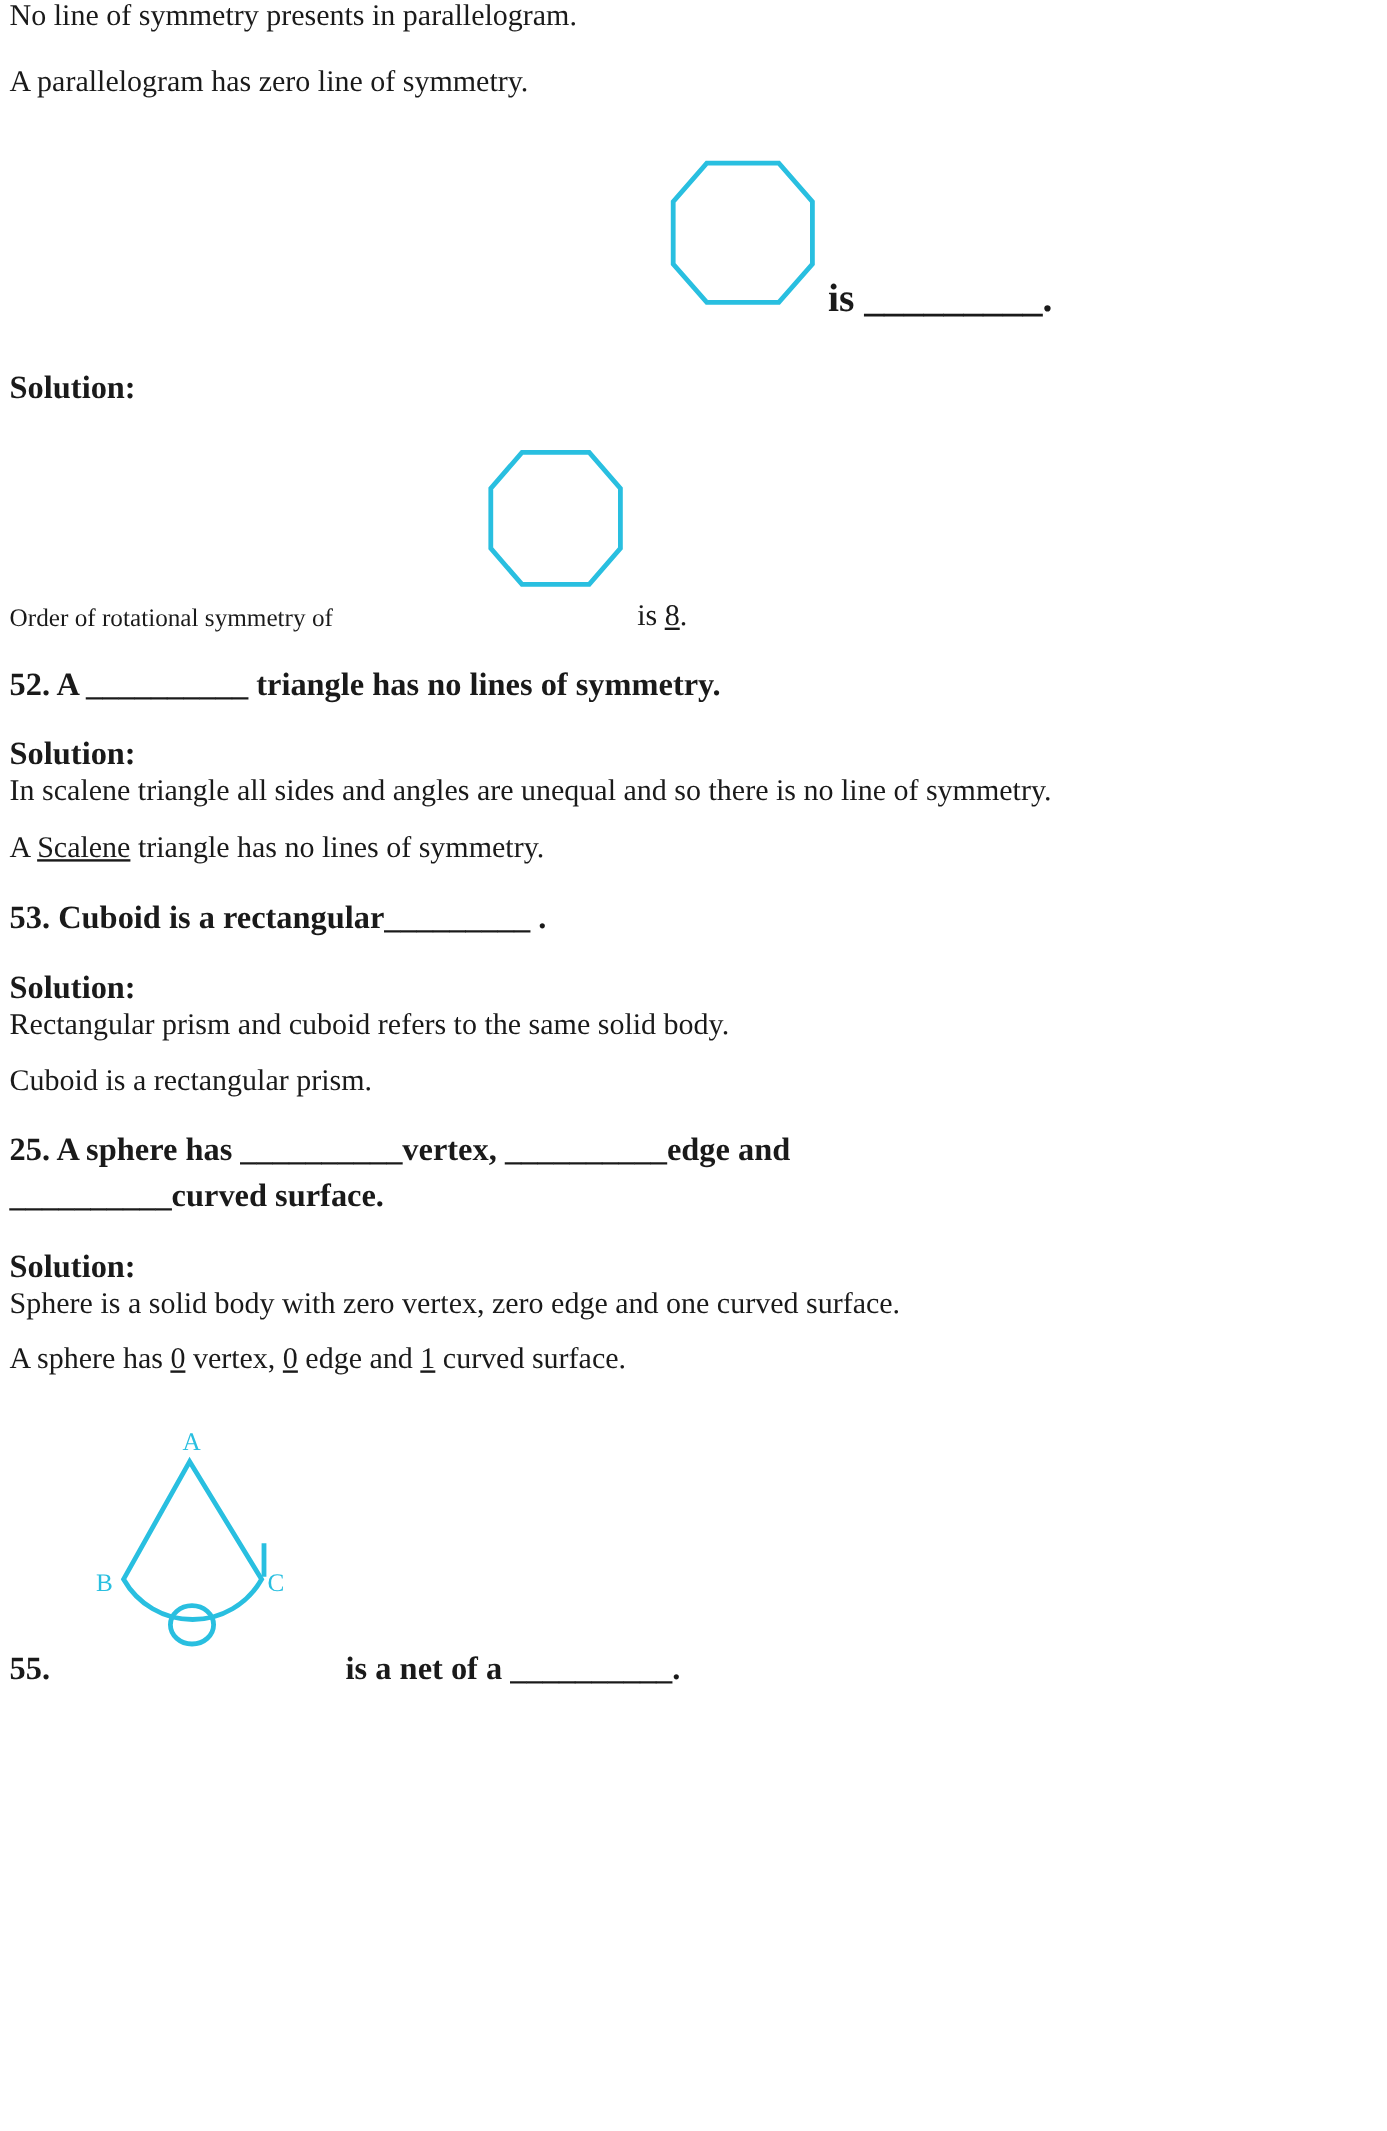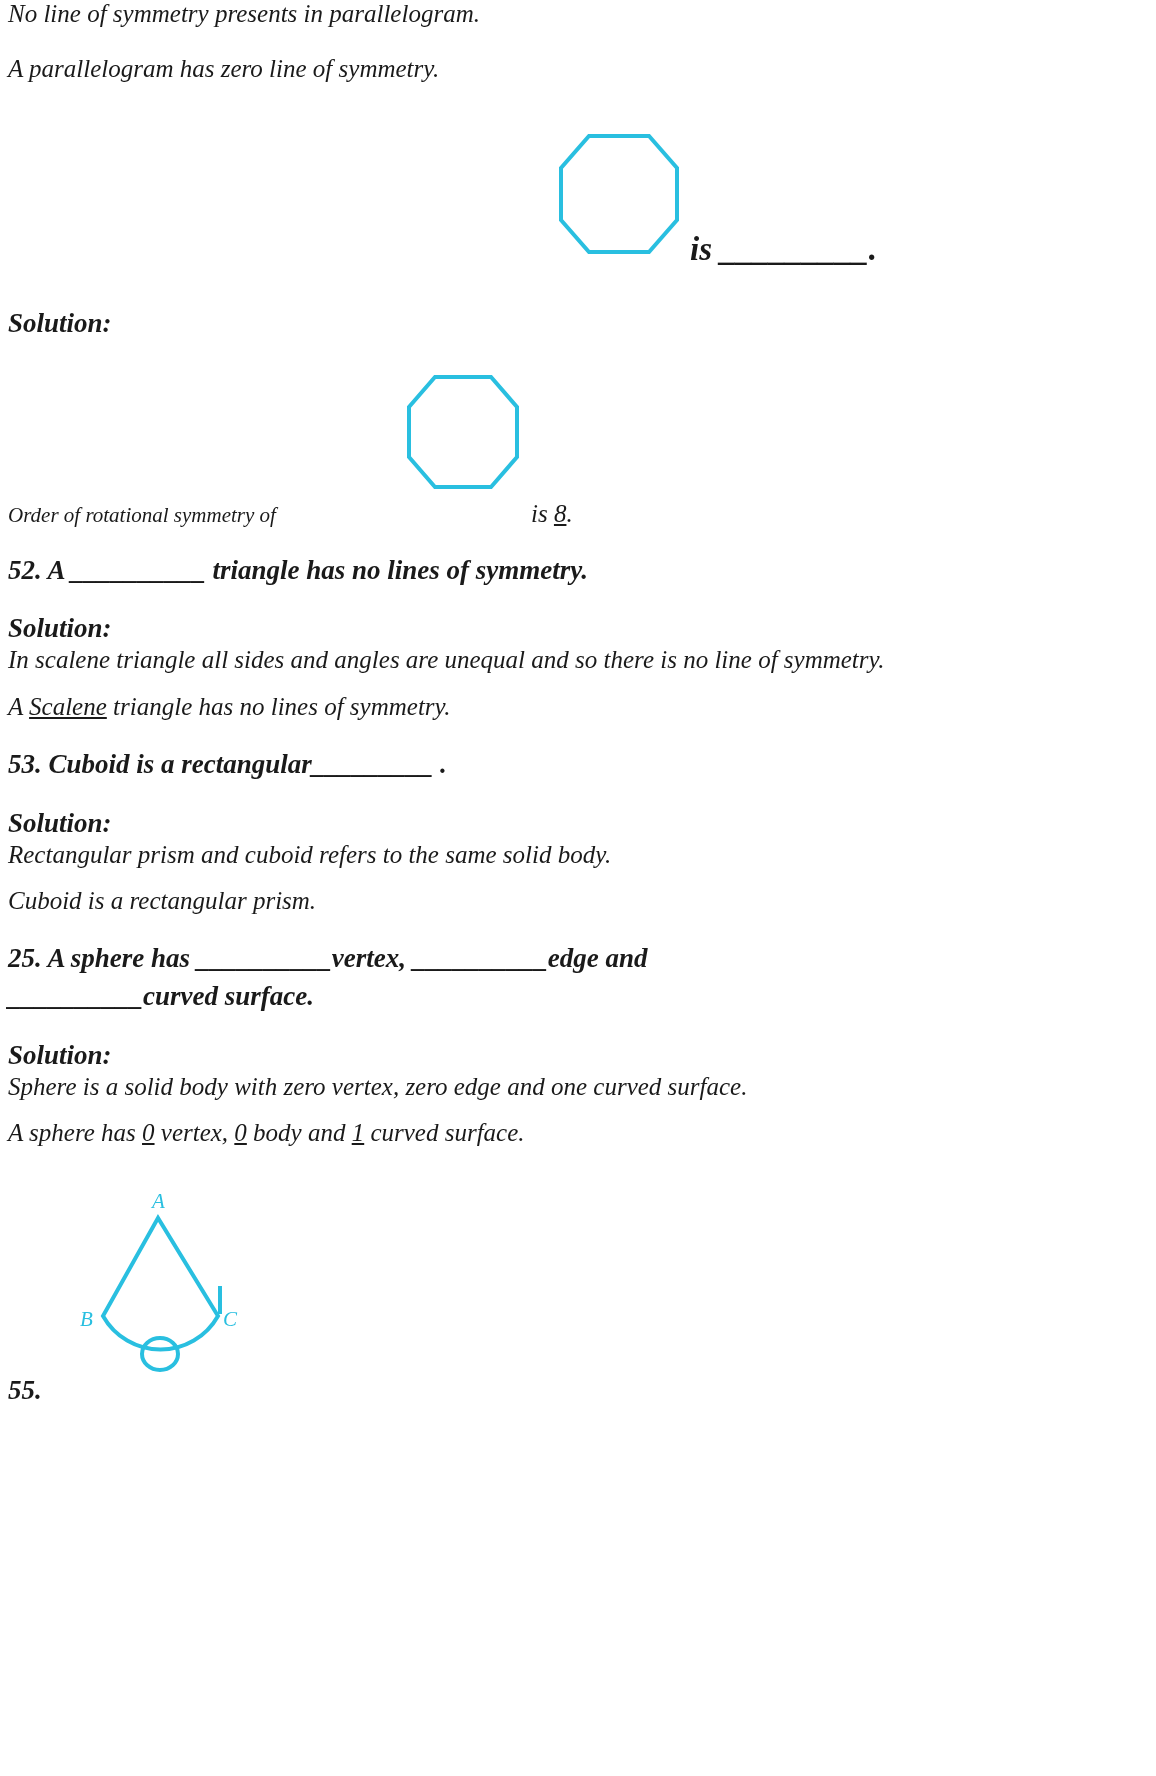--- a/index.html
+++ b/index.html
@@ -13,21 +13,20 @@
     font-family: "Liberation Serif", serif;
     color: #1a1a1a;
     position: relative;
   }
   .page {
     position: relative;
     width: 1156px;
     min-height: 1776px;
     padding: 0 8px;
     box-sizing: border-box;
-    font-style: italic;
   }
   .line {
     font-size: 25px;
     line-height: 1.15;
     margin: 0 0 26px 0;
     white-space: pre-wrap;
   }
   .q {
     font-size: 27px;
     font-weight: bold;
@@ -176,35 +175,36 @@
   <p class="sol">Solution:</p>
   <p class="line tight">Rectangular prism and cuboid refers to the same solid body.</p>
   <div class="spacer-sm"></div>
   <p class="line">Cuboid is a rectangular prism.</p>
 
   <p class="q" style="margin-bottom:4px">25. A sphere has __________vertex, __________edge and</p>
   <p class="q">__________curved surface.</p>
   <p class="sol">Solution:</p>
   <p class="line tight">Sphere is a solid body with zero vertex, zero edge and one curved surface.</p>
   <div class="spacer-sm"></div>
-  <p class="line"><span>A sphere has </span><span class="u">0</span><span> vertex, </span><span class="u">0</span><span> body and </span><span class="u">1</span><span> curved surface.</span></p>
+  <p class="line"><span>A sphere has </span><span class="u">0</span><span> vertex, </span><span class="u">0</span><span> edge and </span><span class="u">1</span><span> curved surface.</span></p>
 
   <div class="spacer-sm"></div>
 
   <div class="blk55">
     <div class="shape">
       <svg width="210" height="200" viewBox="0 0 210 200" aria-hidden="true">
 
         <path class="shape-stroke" d="M 90 32 L 35 130 A 66 66 0 0 0 150 130 Z"></path>
 
         <line class="shape-stroke" x1="152" y1="100" x2="152" y2="128" stroke-width="3"></line>
 
         <ellipse class="shape-stroke" cx="92" cy="168" rx="18" ry="16"></ellipse>
 
         <text class="net-label" x="84" y="22">A</text>
         <text class="net-label" x="12" y="140">B</text>
         <text class="net-label" x="155" y="140">C</text>
       </svg>
     </div>
     <div class="txt">55.</div>
+    <div class="txt2">is a net of a __________.</div>
   </div>
 
 </div>
 
 </body></html>

